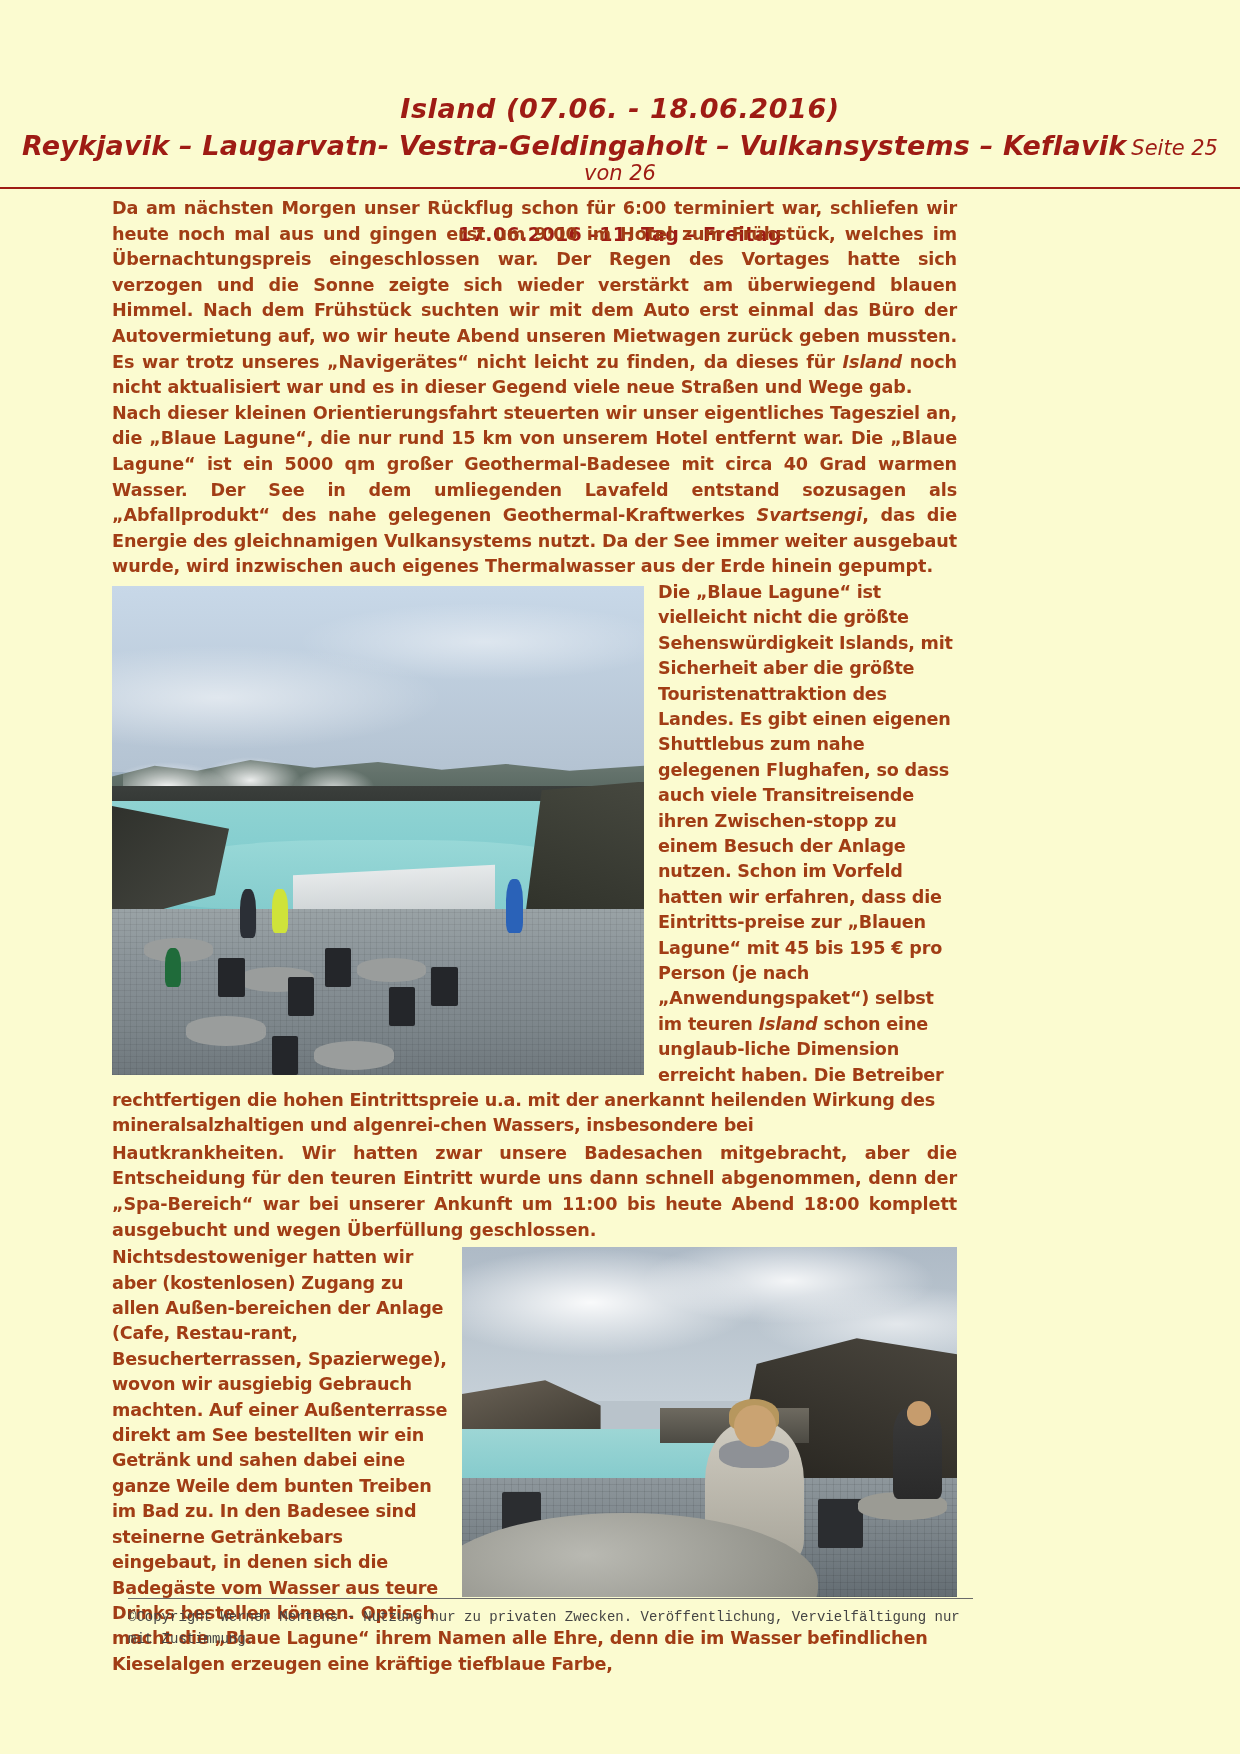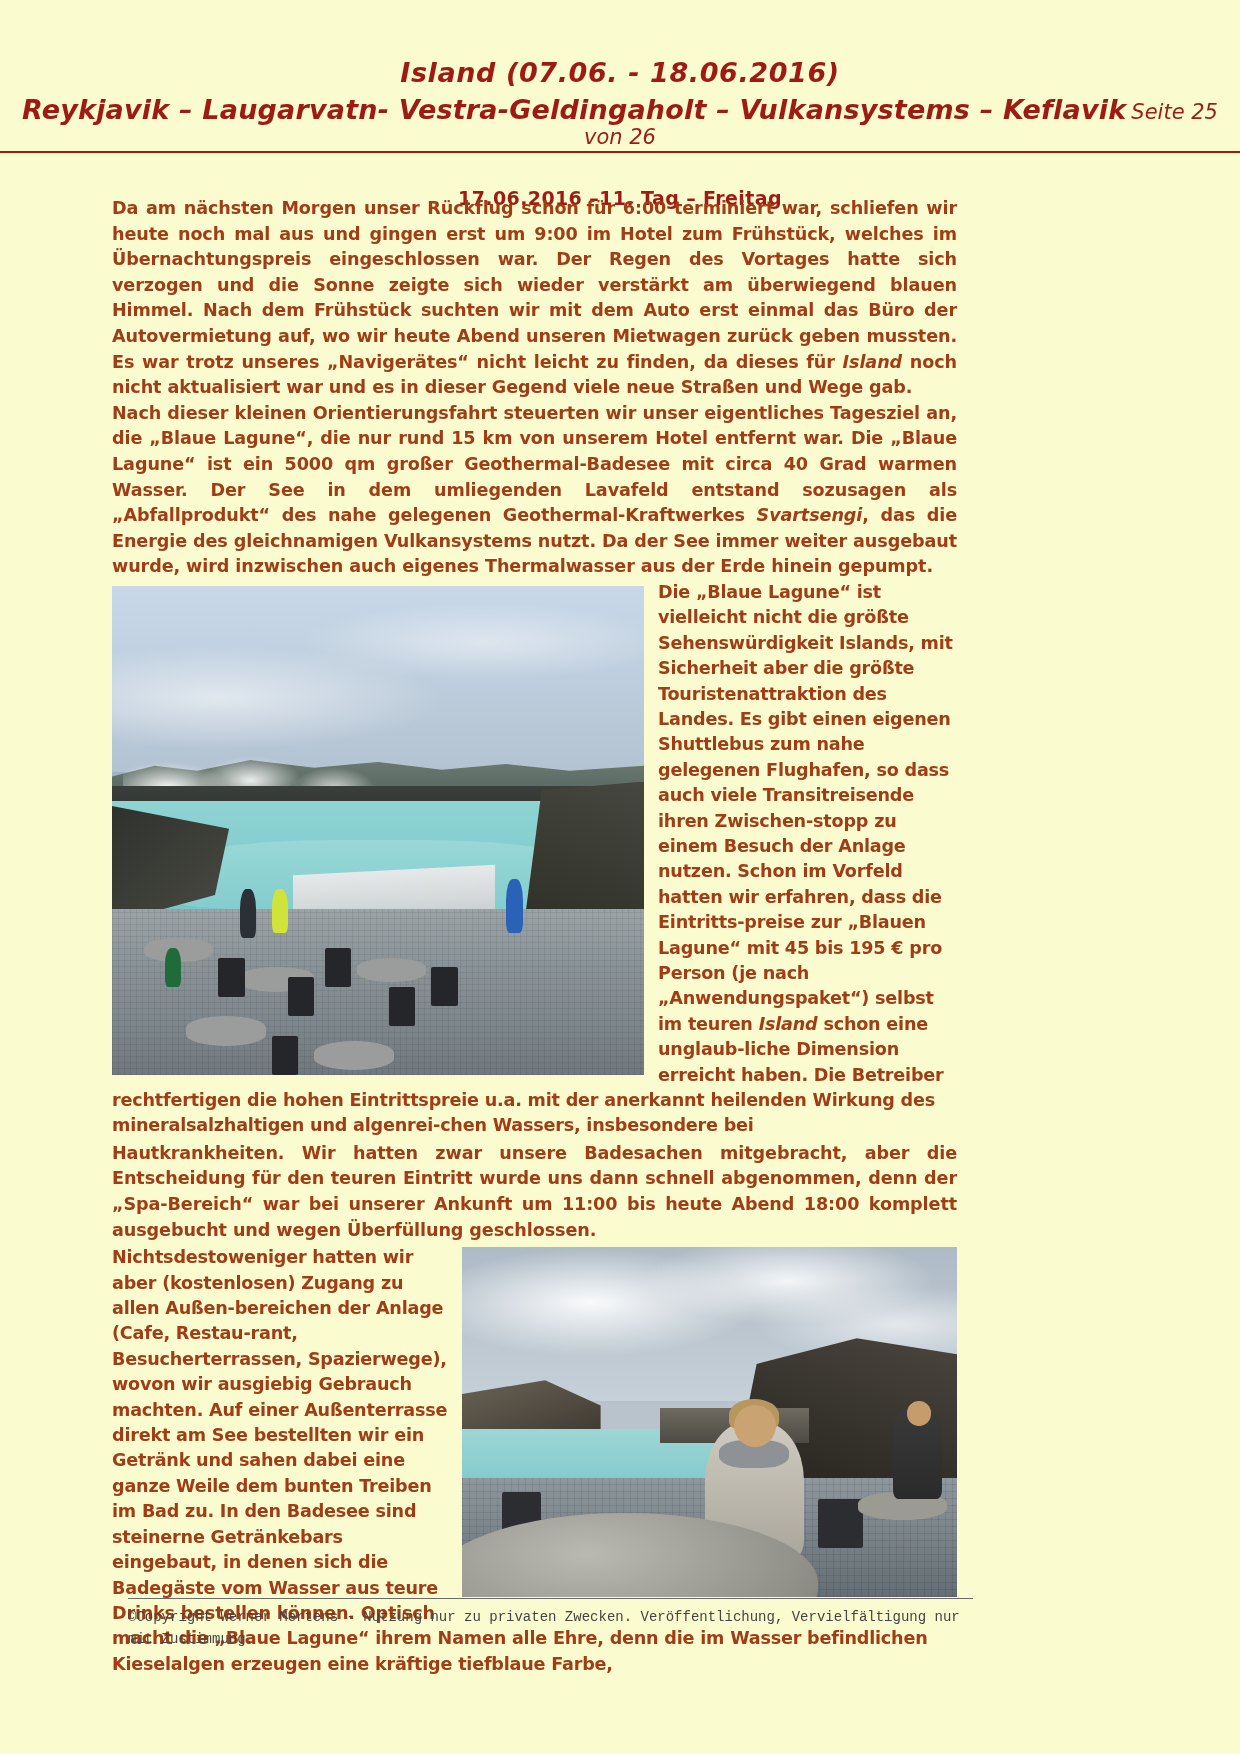--- a/index.html
+++ b/index.html
@@ -31,20 +31,21 @@
     padding-top: 58px;
   }
   .header-line1 {
     font-family: "DejaVu Sans", sans-serif;
     font-style: italic;
     font-weight: bold;
     font-size: 27px;
     color: #9e1b14;
     letter-spacing: 0.6px;
     line-height: 1.1;
+    margin-top: 36px;
   }
   .header-line2 {
     margin-top: 6px;
     line-height: 1.15;
     border-bottom: 2px solid #9e1b14;
     display: inline-block;
     padding-bottom: 2px;
   }
   .header-route {
     font-family: "DejaVu Sans", sans-serif;

